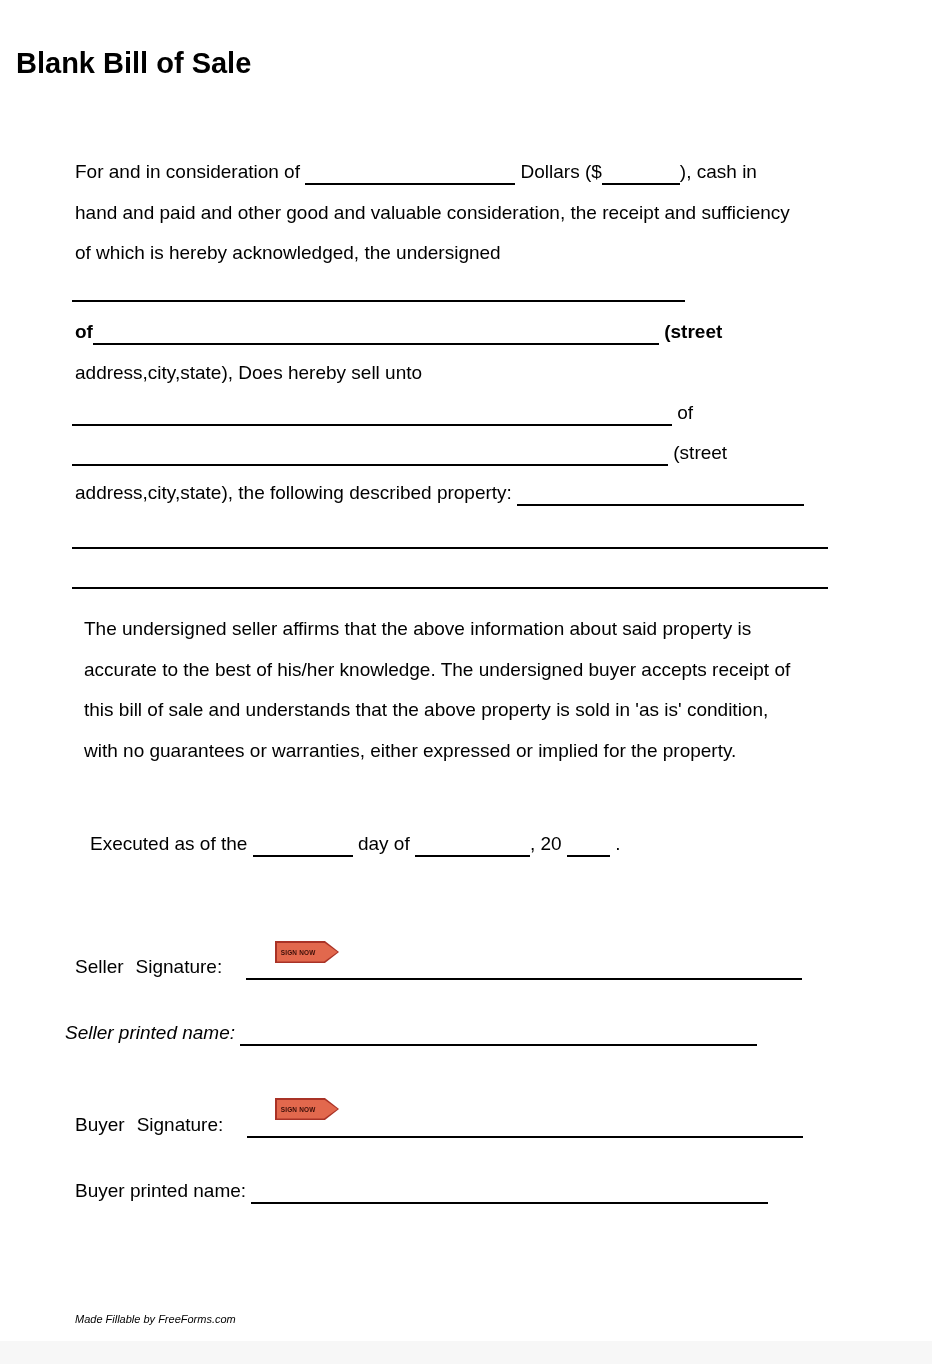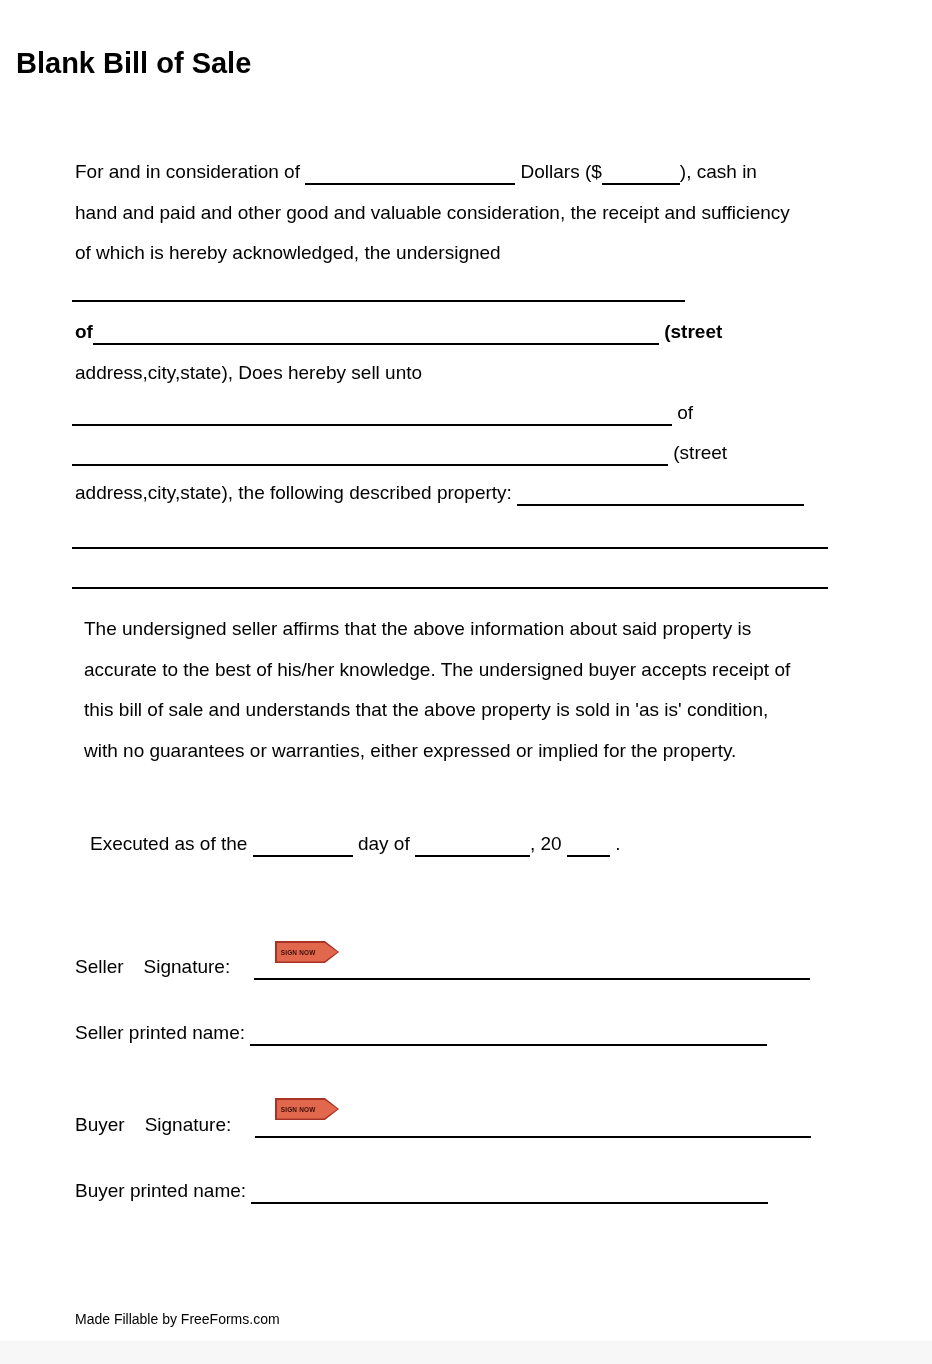--- a/index.html
+++ b/index.html
@@ -21,41 +21,41 @@
   .blank{
     display:inline-block;
     border-bottom:2px solid #000;
     height:20px;vertical-align:-7px;
   }
   .rule{position:absolute;height:0;border-top:2px solid #000;}
   .w210{width:210px;} .w78{width:78px;}
   .w566{width:566px;} .w600{width:600px;} .w596{width:596px;} .w287{width:287px;}
   .w100{width:100px;} .w115{width:115px;} .w43{width:43px;}
   .w556{width:556px;} .w517{width:517px;}
-  .gap28{margin-left:20px;} .gap24{margin-left:24px;}
+  .gap28{margin-left:12px;} .gap24{margin-left:24px;}
   .flag{
     position:absolute;width:64px;height:22px;
     background:var(--flag-border);
     clip-path:polygon(0 0,78% 0,100% 50%,78% 100%,0 100%);
   }
   .flag-inner{
     position:absolute;left:1.5px;top:1.5px;right:1.5px;bottom:1.5px;
     background:var(--flag-fill);
     clip-path:polygon(0 0,78% 0,100% 50%,78% 100%,0 100%);
     display:flex;align-items:center;
   }
   .flag-label{
     font-size:7px;font-weight:bold;line-height:1;
     color:var(--flag-text);
     padding-left:4px;letter-spacing:0.2px;
     transform:scaleX(0.92);transform-origin:left center;
   }
   .footer{
     position:absolute;top:1306px;left:75px;
-    font-size:14px;line-height:26px;
+    font-size:11px;line-height:26px;font-style:italic;
   }
   .bottom-strip{
     position:absolute;left:0;top:1341px;width:100%;height:23px;
     background:#f7f7f7;
   }
 </style>
 </head>
 <body>
 
 <div class="page">
@@ -103,21 +103,21 @@
     <span class="blank w43"></span>
     <span>.</span></div>
 
   <div class="flag" style="top:941px;left:275px;">
     <div class="flag-inner">
       <span class="flag-label">SIGN NOW</span>
     </div>
   </div>
   <div class="row" style="top:947px;left:75px;"><span>Seller</span><span class="gap28">Signature:</span><span class="blank w556 gap24"></span></div>
 
-  <div class="row" style="top:1013px;left:75px;"><span>Seller printed name:</span>
+  <div class="row" style="top:1013px;left:65px;font-style:italic;"><span>Seller printed name:</span>
     <span class="blank w517"></span></div>
 
   <div class="flag" style="top:1098px;left:275px;">
     <div class="flag-inner">
       <span class="flag-label">SIGN NOW</span>
     </div>
   </div>
   <div class="row" style="top:1105px;left:75px;text-align:right;"><span>Buyer</span><span class="gap28">Signature:</span><span class="blank w556 gap24"></span></div>
 
   <div class="row" style="top:1171px;left:75px;"><span>Buyer printed name:</span>

